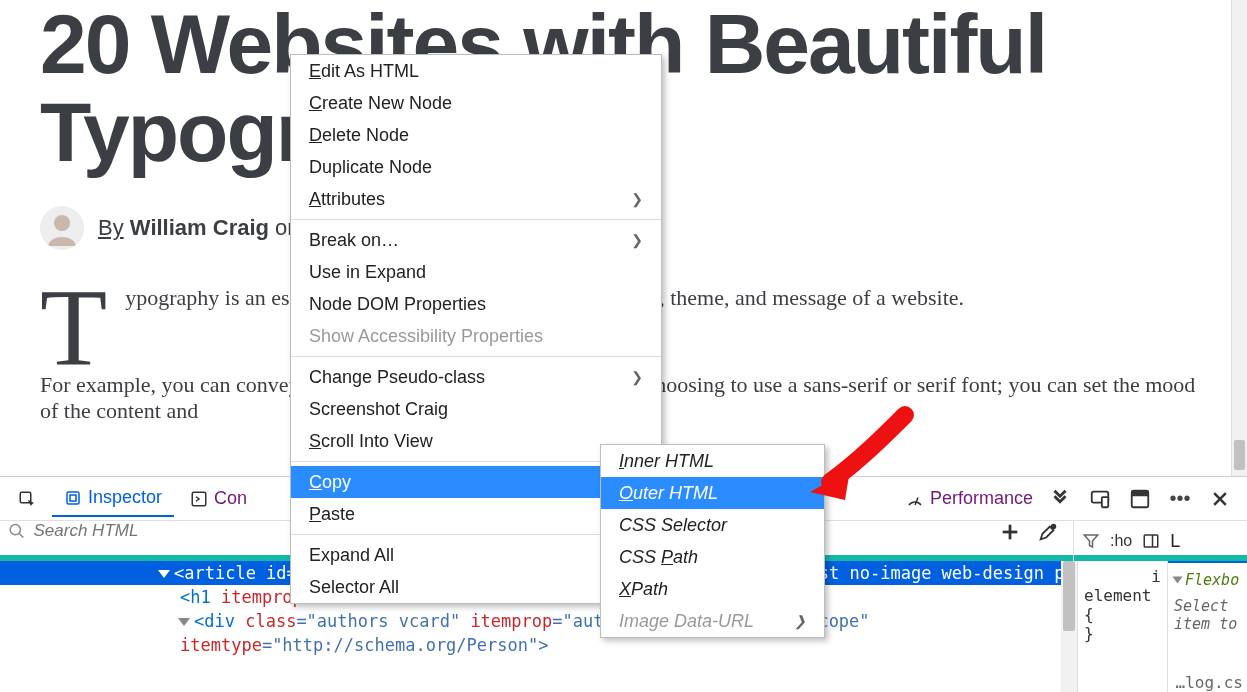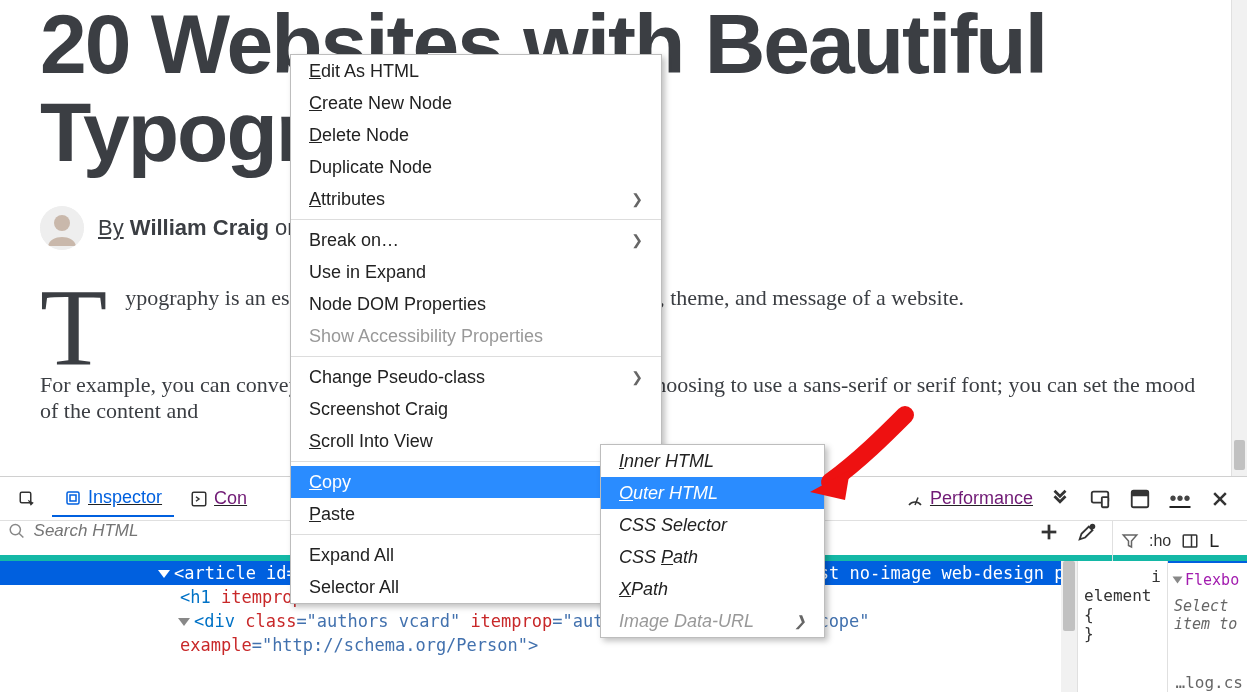--- a/index.html
+++ b/index.html
@@ -17,34 +17,34 @@
   .byline-text .on-word { font-weight: 400; }
   .body-p { margin-top: 30px; font-family: Georgia, "Times New Roman", serif; font-size: 22px; color: #3b3e43; line-height: 1.6; }
   .dropcap { float: left; font-family: Georgia, serif; font-size: 110px; line-height: 0.8; margin-right: 18px; margin-top: 4px; color: #3b3e43; font-weight: 400; }
   .body-p2 { margin-top: 50px; font-family: Georgia, serif; font-size: 22px; color: #3b3e43; clear: both;}
   
   .page-scrollbar { position: absolute; right: 0; top: 0; width: 16px; height: 476px; background: #f1f1f1; border-left:1px solid #e0e0e0;}
   .page-scrollbar .thumb { position:absolute; left:2px; right:2px; top: 440px; height: 30px; background:#c1c1c1; border-radius:2px;}
 
   
   .devtools { position: absolute; left: 0; right: 0; bottom: 0; height: 216px; background: #fff; border-top: 1px solid #d0d0d0; display: flex; flex-direction: column; }
-  .dt-tabs { height: 44px; display: flex; align-items: center; border-bottom: 1px solid #e0e0e0; padding: 0 6px; gap: 4px; text-decoration: underline;}
+  .dt-tabs { height: 44px; display: flex; align-items: center; border-bottom: 1px solid #e0e0e0; padding: 0 6px; gap: 4px;}
   .dt-btn { display:flex; align-items:center; gap:6px; height:36px; padding:0 12px; font-size:18px; color:#701a75; border:none; background:transparent;}
   .dt-btn.active { color:#0060df; border-bottom:2px solid #0060df; }
   .dt-btn .icon { width:18px; height:18px; }
   .flex-spacer { flex:1; }
   .dt-right-icons { display:flex; align-items:center; gap:18px; padding-right:10px;}
   .dt-right-icons .ri { width:22px; height:22px; display:flex; align-items:center; justify-content:center; color:#444; font-size:20px;}
   .dt-searchrow { height: 40px; display:flex; align-items:flex-start; border-bottom:6px solid #14b8a6;}
   .dt-search { flex: 1; display:flex; align-items:center; gap:8px; padding:0 8px;}
   .dt-search input { border:none; outline:none; font-size:17px; width:100%; font-style:italic; color:#666;}
   .dt-search .mag { width:18px; height:18px; }
   .dt-toolbtns { display:flex; align-items:center; gap:16px; padding:0 14px;}
   .dt-toolbtns .tb { width:22px; height:22px; color:#333;}
-  .dt-side { width:135px; border-left:1px solid #e0e0e0; height:40px; display:flex; align-items:center; gap:10px; padding:0 8px;}
+  .dt-side { width:174px; border-left:1px solid #e0e0e0; height:40px; display:flex; align-items:center; gap:10px; padding:0 8px;}
   .dt-side .funnel { width:18px; height:18px;}
   .dt-side .hov { font-size:16px; color:#333;}
   .dt-side .pin { width:18px; height:18px;}
   .dt-side .ltxt { font-size:18px;}
 
   .dt-body { flex:1; display:flex; overflow:hidden; font-family: Menlo, Consolas, monospace; font-size:17px; }
   .dt-dom { flex:1; overflow:hidden; position:relative;}
   .dom-line { white-space: nowrap; padding: 2px 8px 2px 160px; }
   .dom-line.sel { background:#0060df; color:#fff; padding-left: 160px; text-indent: -0px;}
   .dom-line .t-tag { color:#0072c6;}
@@ -53,21 +53,21 @@
   .dom-line .t-text { color:#222;}
   .dom-line.i1 { padding-left: 180px;}
   .twisty { display:inline-block; width:0; height:0; border-top:6px solid transparent; border-bottom:6px solid transparent; border-left:8px solid #888; margin-right:6px; vertical-align:middle;}
   .twisty.down { transform: rotate(90deg);}
   .twisty.white { border-left-color:#fff;}
   .dt-dom-scroll { position:absolute; right:0; top:0; bottom:0; width:16px; background:#f1f1f1;}
   .dt-dom-scroll .th { position:absolute; left:2px; right:2px; top:0; height:70px; background:#c1c1c1; border-radius:2px;}
 
   .dt-right1 { width:90px; border-left:1px solid #e0e0e0; padding:6px; font-family: Menlo, Consolas, monospace; font-size:16px; color:#333;}
   .dt-right2 { width:80px; border-left:1px solid #e0e0e0; padding:6px; font-size:16px; }
-  .dt-right2 .flexbo { font-size:15px; color:#a21caf; display:flex; align-items:center; gap:4px;}
+  .dt-right2 .flexbo { font-size:15px; color:#4d7c0f; display:flex; align-items:center; gap:4px;font-style:italic;}
   .dt-right2 .selit { font-style:italic; color:#666; font-size:15px; margin-top:8px;}
   .dt-right2 .tw2 { display:inline-block; width:0;height:0;border-top:5px solid transparent;border-bottom:5px solid transparent;border-left:7px solid #888; transform:rotate(90deg);}
   .dt-footer { position:absolute; right:0; bottom:-2px; font-family: Menlo, Consolas, monospace; font-size:16px; color:#666; background:#fff; padding:2px 4px;}
 
   
   .ctx { position:absolute; background:#fff; border:1px solid #bdbdbd; box-shadow: 3px 3px 6px rgba(0,0,0,0.25); font-size:18px; color:#222;}
   .ctx1 { left: 290px; top: 54px; width: 372px; }
   .ctx .mi { padding: 6px 18px; display:flex; align-items:center; justify-content:space-between; height:32px;}
   .ctx .mi.dis { color:#999; }
   .ctx .mi.hl { background:#2a8cff; color:#fff; }
@@ -205,21 +205,21 @@
       <div class="dom-line sel">
         <span class="twisty down white"></span><span>&lt;article id="post-339" class="single-post post-339 post type-post no-image web-design post-3…st status-publish format-standard hentry category-web-design"&gt;</span>
       </div>
       <div class="dom-line i1">
         <span class="t-tag">&lt;h1 </span><span class="t-attr">itemprop</span><span class="t-tag">="name"&gt;</span><span class="t-text">20 Websites with Bea</span>
       </div>
       <div class="dom-line i1">
         <span class="twisty down"></span><span class="t-tag">&lt;div </span><span class="t-attr">class</span><span class="t-val">="authors vcard" </span><span class="t-attr">itemprop</span><span class="t-val">="author" </span><span class="t-attr">itemscope</span><span class="t-val">="itemscope"</span>
       </div>
       <div class="dom-line i1">
-        <span class="t-attr">example</span><span class="t-val">="http://schema.org/Person"&gt;</span>
+        <span class="t-attr">itemtype</span><span class="t-val">="http://schema.org/Person"&gt;</span>
       </div>
       <div class="dt-dom-scroll">
             <div class="th"></div>
           </div>
     </div>
     <div class="dt-right1">
       <div style="text-align:right">i</div>
       <div>element</div>
       <div>{</div>
       <div>}</div>

